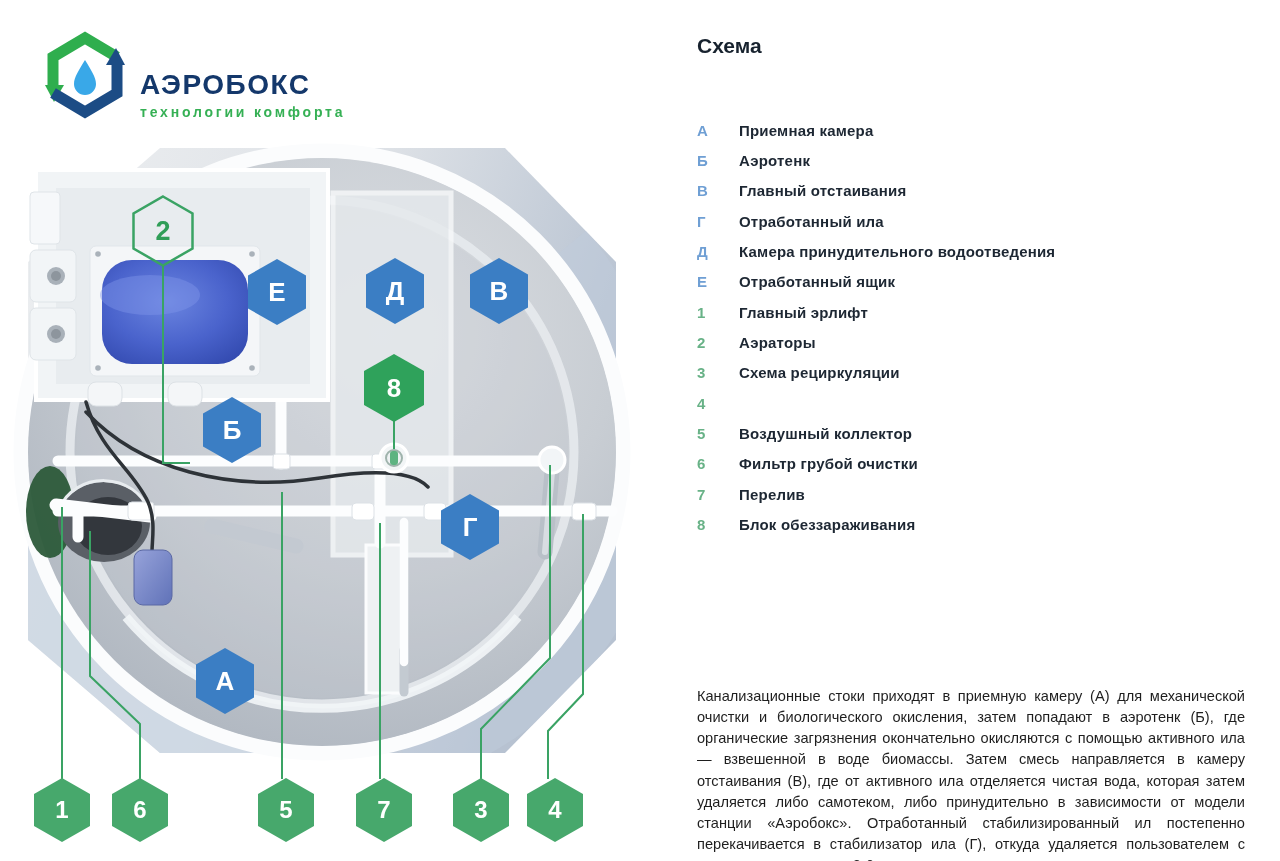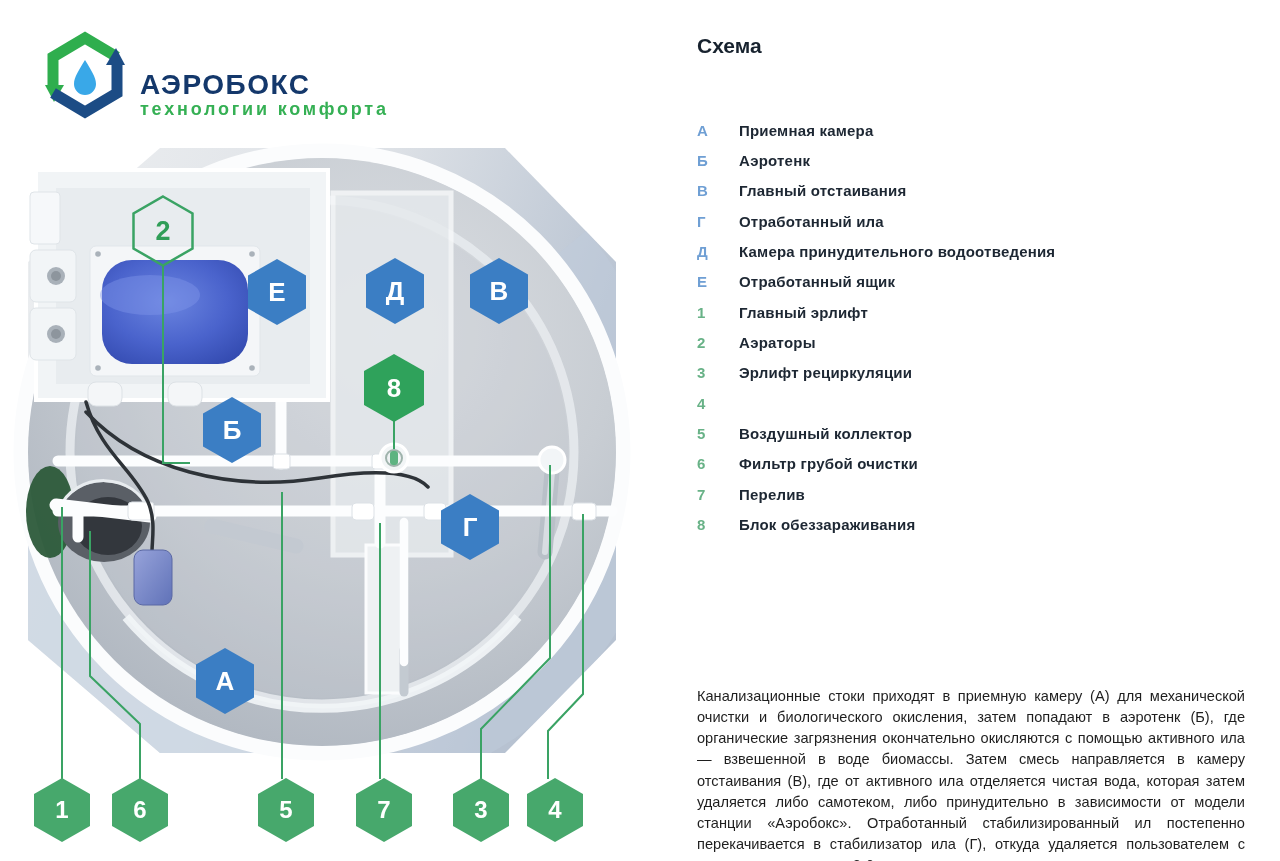--- a/index.html
+++ b/index.html
@@ -5,21 +5,21 @@
   * { margin:0; padding:0; box-sizing:border-box; }
   html,body { background:#ffffff; }
   body { font-family:"Liberation Sans", sans-serif; }
   .page { position:relative; width:1280px; height:861px; background:#ffffff; overflow:hidden; }
 
   
   .logo { position:absolute; left:44px; top:30px; display:flex; align-items:flex-end; }
   .logo-icon { width:82px; height:90px; }
   .logo-text { margin-left:14px; }
   .logo-title { font-size:28px; font-weight:800; letter-spacing:1.5px; color:#14386b; line-height:1; }
-  .logo-subtitle { font-size:18px; font-weight:700; letter-spacing:2.8px; color:#35b054; margin-top:0; }
+  .logo-subtitle { font-size:14px; font-weight:700; letter-spacing:2.8px; color:#35b054; margin-top:5px; }
 
   
   .diagram { position:absolute; left:0; top:0; width:680px; height:861px; }
   .scene { position:absolute; left:0; top:0; }
 
   .hex { position:absolute; display:flex; align-items:center; justify-content:center;
          clip-path:polygon(50% 0,100% 25%,100% 75%,50% 100%,0 75%,0 25%);
          font-weight:700; color:#ffffff; }
   .hex-blue  { width:58px; height:66px; background:#3b7ec4; font-size:26px; }
   .hex-green { width:56px; height:64px; background:#47a86c; font-size:24px; }
@@ -235,21 +235,21 @@
       <div class="legend-row number">
           <span class="legend-key">1</span>
           <span class="legend-label">Главный эрлифт</span>
         </div>
       <div class="legend-row number">
           <span class="legend-key">2</span>
           <span class="legend-label">Аэраторы</span>
         </div>
       <div class="legend-row number">
           <span class="legend-key">3</span>
-          <span class="legend-label">Эрлифт рециркуляции</span>
+          <span class="legend-label">Схема рециркуляции</span>
         </div>
       <div class="legend-row number">
           <span class="legend-key">4</span>
         </div>
       <div class="legend-row number">
           <span class="legend-key">5</span>
           <span class="legend-label">Воздушный коллектор</span>
         </div>
       <div class="legend-row number">
           <span class="legend-key">6</span>

